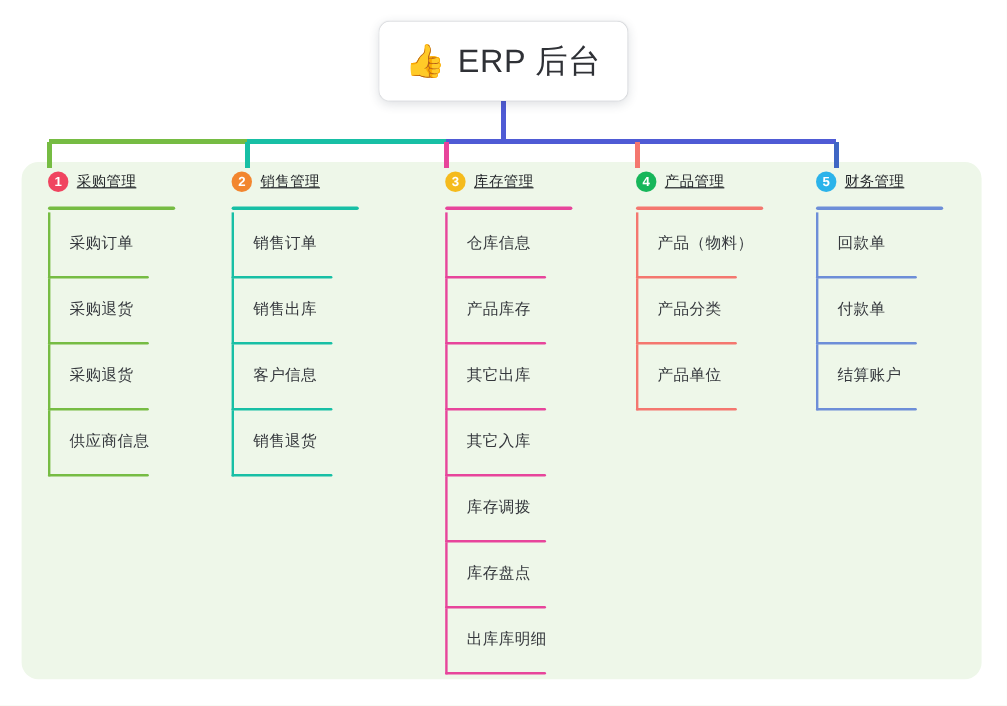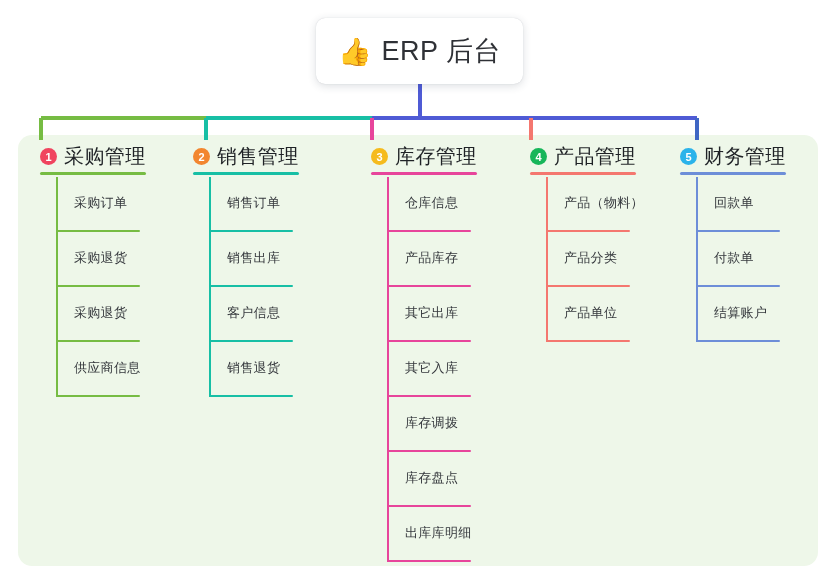--- a/index.html
+++ b/index.html
@@ -47,30 +47,31 @@
   .col{position:absolute;top:143px;}
   .col-head{position:relative;height:34px;white-space:nowrap;}
   .badge{
     display:inline-flex;align-items:center;justify-content:center;
     width:17px;height:17px;border-radius:50%;
     color:#ffffff;font-size:11px;font-weight:bold;
     vertical-align:middle;
     font-family:"Liberation Sans",sans-serif;
   }
   .head-label{
-    font-size:20px;color:#1f2226;margin-left:7px;vertical-align:middle;
+    font-size:12px;color:#1f2226;margin-left:7px;vertical-align:middle;
     letter-spacing:.4px;
+    text-decoration:underline;
   }
   .head-rule{
     position:absolute;left:0;top:29px;height:3px;width:106px;border-radius:2px;
   }
 
   .leaves{position:relative;margin-top:0;}
   .leaf{
-    position:relative;height:55px;margin-left:16px;
+    position:relative;height:55px;
   }
   .leaf-stem{
     position:absolute;left:0;top:0;width:2px;height:55px;
   }
   .leaf-label{
     position:absolute;left:18px;top:17px;
     font-size:13px;color:#35383d;white-space:nowrap;letter-spacing:.3px;
   }
   .leaf-rule{
     position:absolute;left:0;bottom:0;height:2px;width:84px;border-radius:1px;

